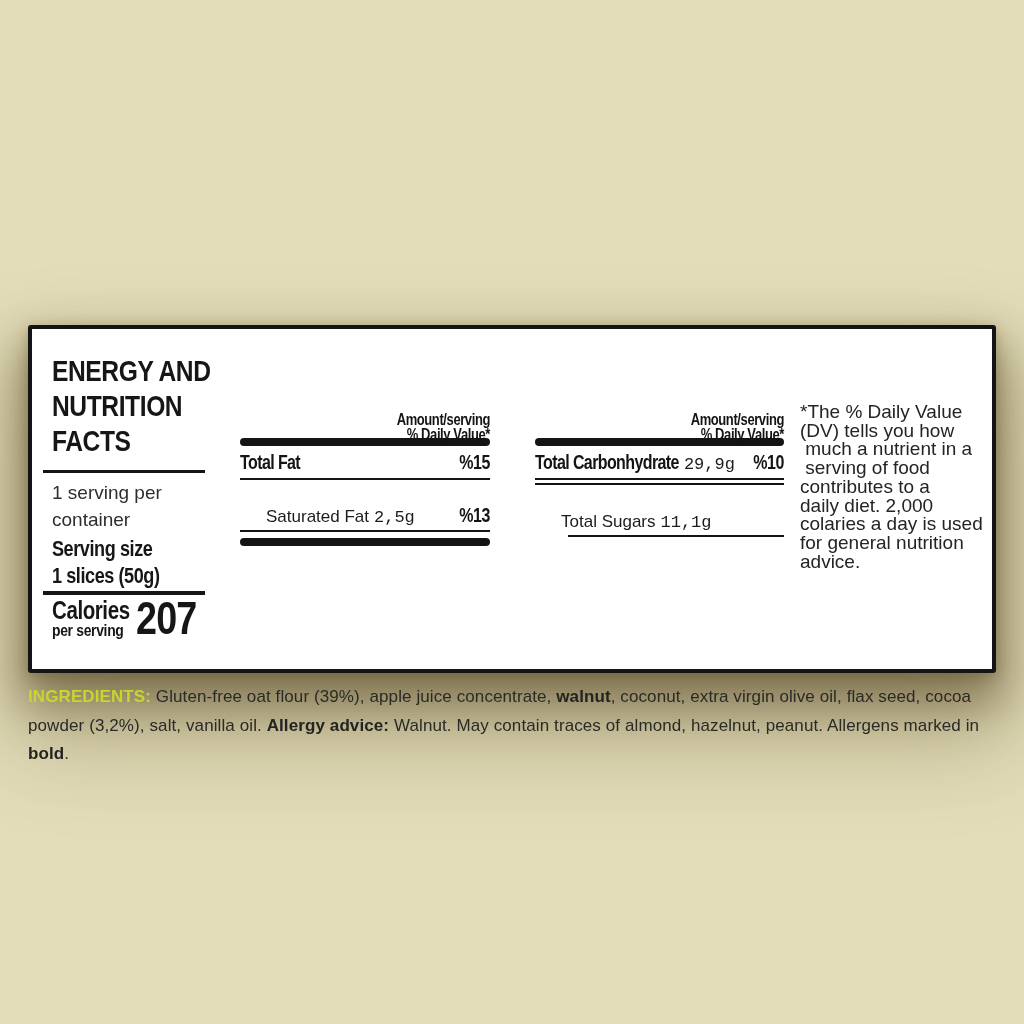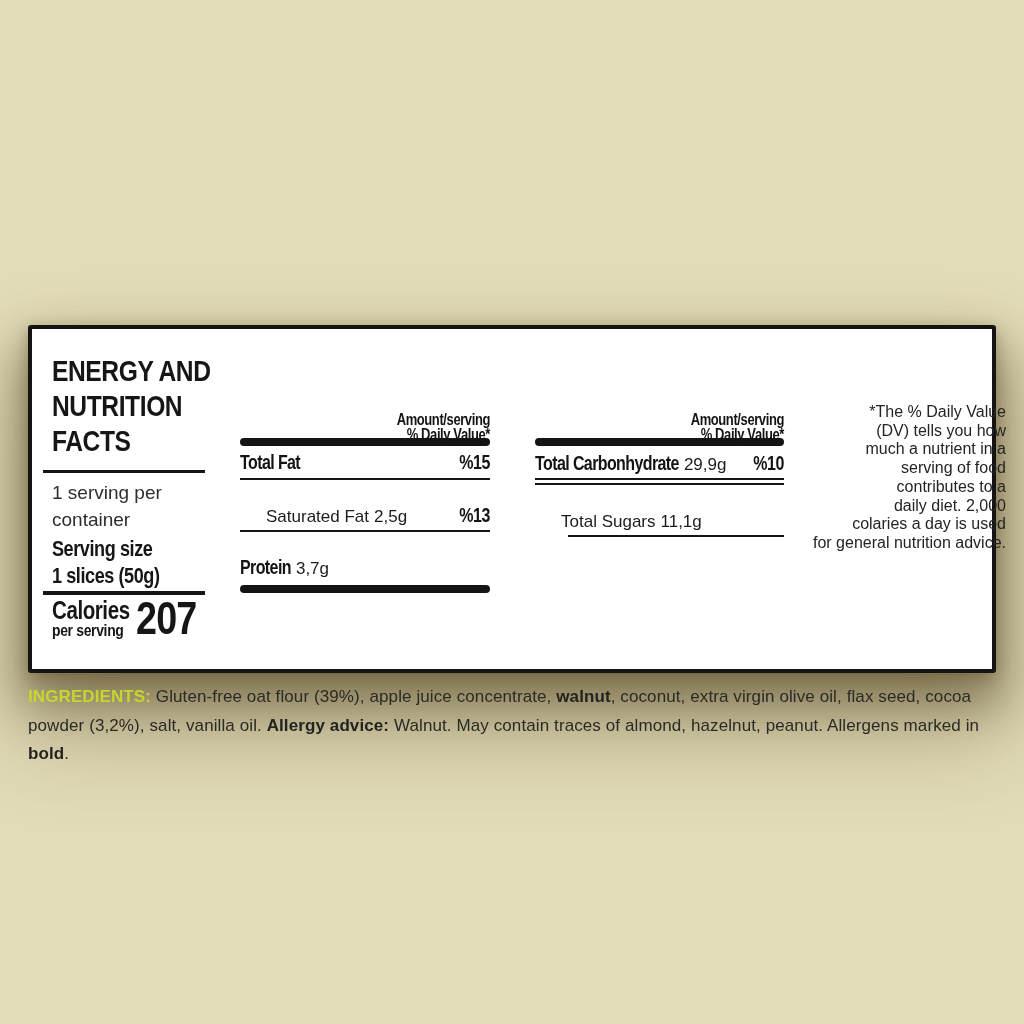--- a/index.html
+++ b/index.html
@@ -46,31 +46,31 @@
   .ntable { position:absolute; top:84px; color:#141414; }
   .ntable.fat  { left:208px; width:250px; }
   .ntable.carb { left:503px; width:249px; }
   .thead { display:flex; justify-content:space-between; align-items:flex-end; height:19px;flex-direction:column; }
   .th { font-size:13px; }
   .tbar { height:8px; background:#141414; border-radius:4px; margin-top:6px; }
   .nrow { display:flex; align-items:baseline; height:27px; padding-top:7px;margin-top:20px; }
   .nrow.first { margin-top:2px; }
   .nlabel-lead { font-size:16px; letter-spacing:-0.6px; }
   .nlabel-plain, .namount { font-size:17px; font-weight:400; color:#1c1c1a; letter-spacing:0; }
-  .namount { margin-left:5px; }
+  .namount { margin-left:5px;font-family:Liberation Mono, monospace; }
   .sub { padding-left:26px; }
   .ndv { margin-left:auto; font-size:16px; }
   .thin { height:2px; background:#141414; margin-top:3px; }
   .thin.indent { margin-left:33px; }
   .tbar.bottom { margin-top:6px; }
 
   
   .footnote {
     position:absolute; left:768px; top:74px; width:206px;
-    font-size:16px; line-height:18.7px; color:#242422; white-space:pre-wrap;text-align:right;
+    font-size:19px; line-height:18.7px; color:#242422; white-space:pre-wrap;
   }
 
   
   .ingredients {
     position:absolute; left:28px; top:683px; width:972px;
     font-size:17px; line-height:28.5px; color:#2a2a26; letter-spacing:0.1px;
   }
   .ing-label { color:#c6d62f; font-weight:700; }
   .b { font-weight:700; color:#232321; }
 </style>
@@ -110,24 +110,20 @@
           <span class="namount"></span>
           <span class="ndv cY">%15</span>
         </div>
         <div class="thin"></div>
         <div class="nrow sub">
           <span class="nlabel-plain">Saturated Fat</span>
           <span class="namount">2,5g</span>
           <span class="ndv cY">%13</span>
         </div>
         <div class="thin"></div>
-        <div class="nrow">
-          <span class="nlabel-lead cY">Protein</span>
-          <span class="namount">3,7g</span>
-        </div>
         <div class="tbar bottom"></div>
       </div>
 
       <div class="ntable carb">
         <div class="thead">
           <span class="th cY">Amount/serving</span>
           <span class="th cY">% Daily Value*</span>
         </div>
         <div class="tbar"></div>
         <div class="nrow first">

